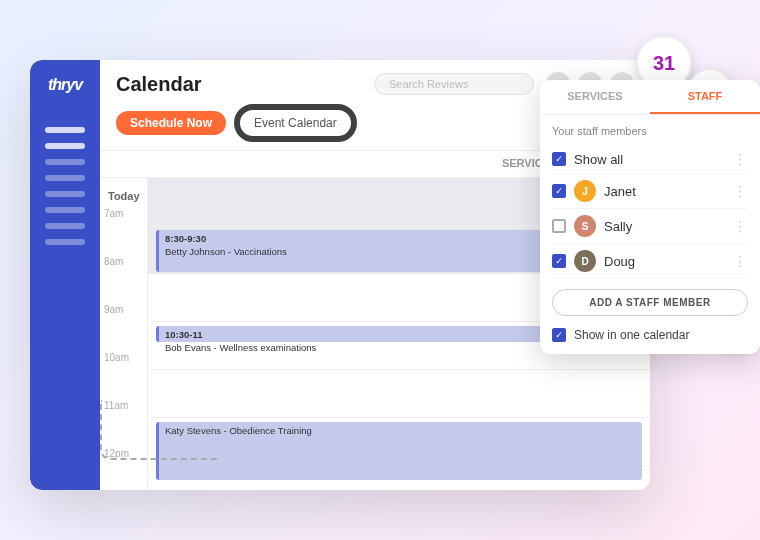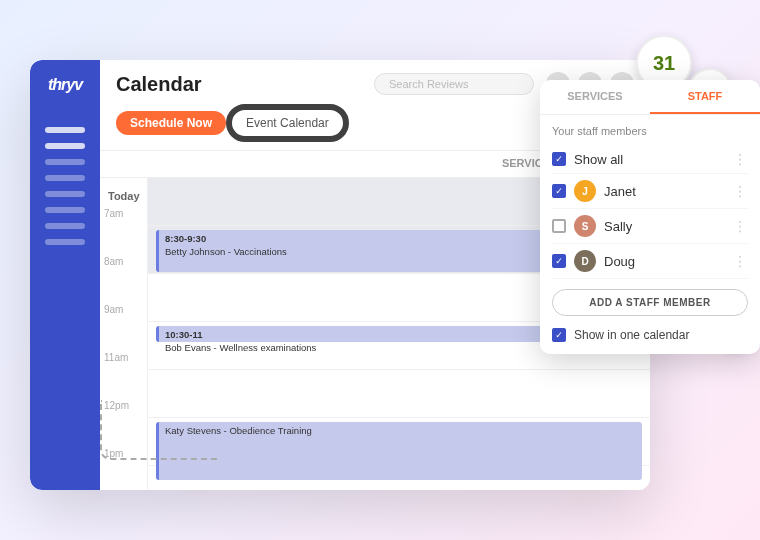--- a/index.html
+++ b/index.html
@@ -97,20 +97,21 @@
       margin-left: 12px;
     }
     .header-icon-circle {
       width: 24px;
       height: 24px;
       background: #e0e0e0;
       border-radius: 50%;
     }
     .header-buttons {
       display: flex;
+      gap: 8px;
       align-items: center;
     }
     .btn-schedule {
       background: #ff6b35;
       color: white;
       border: none;
       border-radius: 20px;
       padding: 5px 14px;
       font-size: 12px;
       font-weight: 600;
@@ -419,20 +420,21 @@
       <div class="tab active">STAFF</div>
     </div>
 
     <div class="calendar-body">
 
       <div class="time-col">
         <div class="today-label">Today</div>
         <div class="time-label">7am</div>
         <div class="time-label">8am</div>
         <div class="time-label">9am</div>
+        <div class="time-label">10am</div>
         <div class="time-label">11am</div>
         <div class="time-label">12pm</div>
         <div class="time-label">1pm</div>
 
       </div>
 
       <div class="events-col">
         <div class="time-slot gray"></div>
         <div class="time-slot gray"></div>
         <div class="time-slot"></div>
@@ -505,21 +507,21 @@
     <div class="show-one-cal">
       <div class="checkbox">
         <span class="checkbox-check">✓</span>
       </div>
       <span class="show-one-label">Show in one calendar</span>
     </div>
   </div>
 </div>
 
 <div class="ext-icon ext-google-cal" style="position:absolute;top:35px;right:68px;width:56px;height:56px;border-radius:50%;background:#fff;box-shadow:0 4px 12px rgba(0,0,0,0.15);display:flex;align-items:center;justify-content:center;flex-direction:column;font-size:18px;font-weight:700;color:#4285f4;border:2px solid #eee;">
-  <span style="font-size:20px;line-height:1;color:#4d7c0f;">31</span>
+  <span style="font-size:20px;line-height:1;color:#a21caf;">31</span>
 </div>
 
 <div class="ext-icon ext-google" style="position:absolute;top:68px;right:28px;width:44px;height:44px;border-radius:50%;background:#fff;box-shadow:0 4px 12px rgba(0,0,0,0.15);display:flex;align-items:center;justify-content:center;font-size:22px;font-weight:700;color:#4285f4;border:2px solid #eee;">
   <span>G</span>
 </div>
 
 <div class="ext-icon ext-apple-cal" style="position:absolute;top:165px;right:28px;width:44px;height:44px;border-radius:50%;background:#fff;box-shadow:0 4px 12px rgba(0,0,0,0.15);display:flex;align-items:center;justify-content:center;flex-direction:column;font-size:16px;font-weight:700;color:#e53935;border:2px solid #eee;">
   <span style="font-size:8px;color:#e53935;font-weight:600;">▪</span>
   <span style="font-size:18px;line-height:1;color:#333;">17</span>
 </div>

